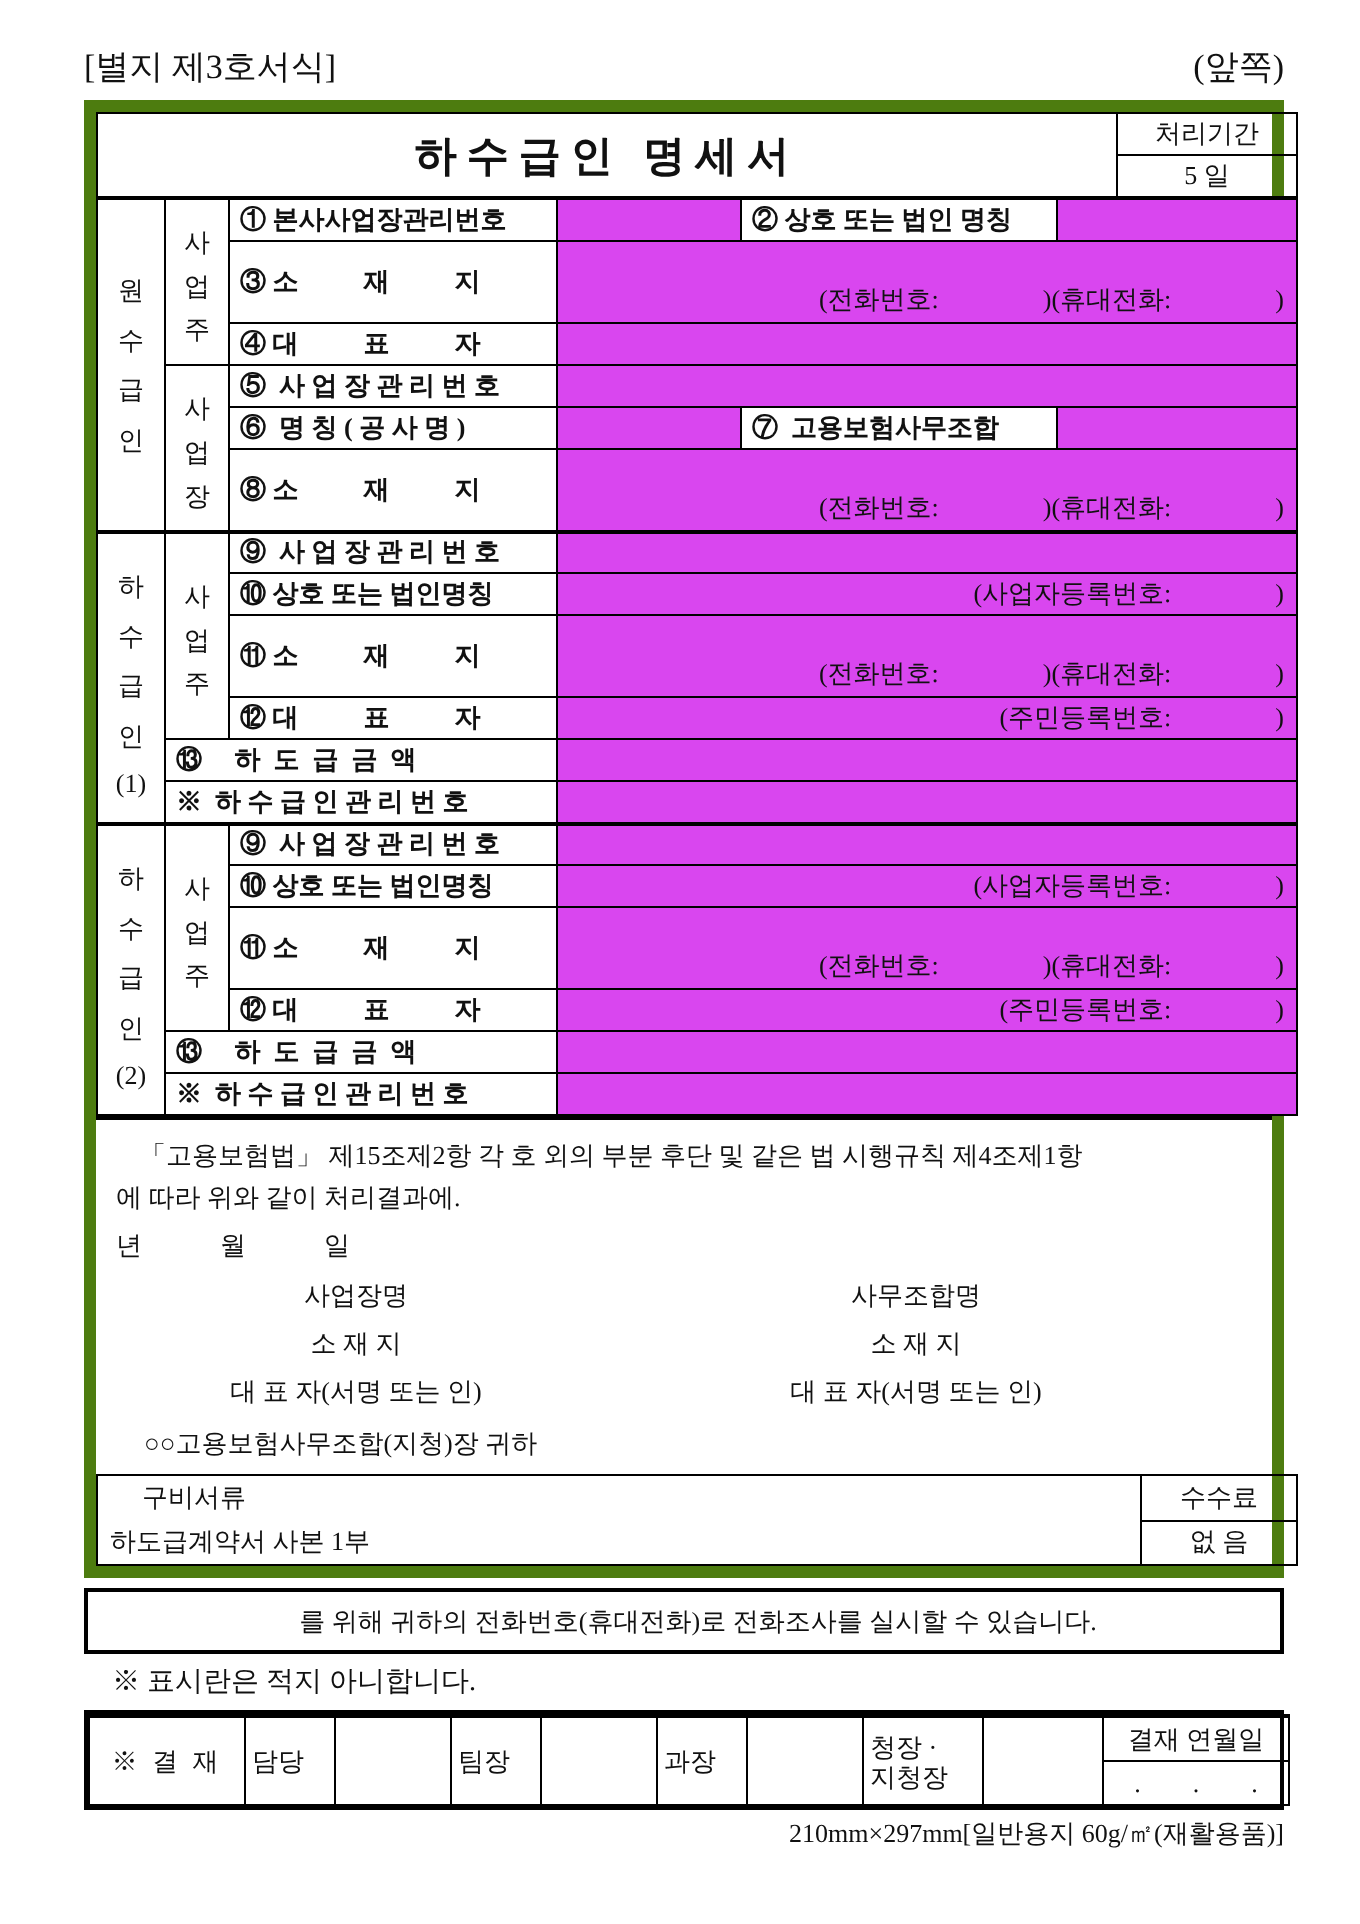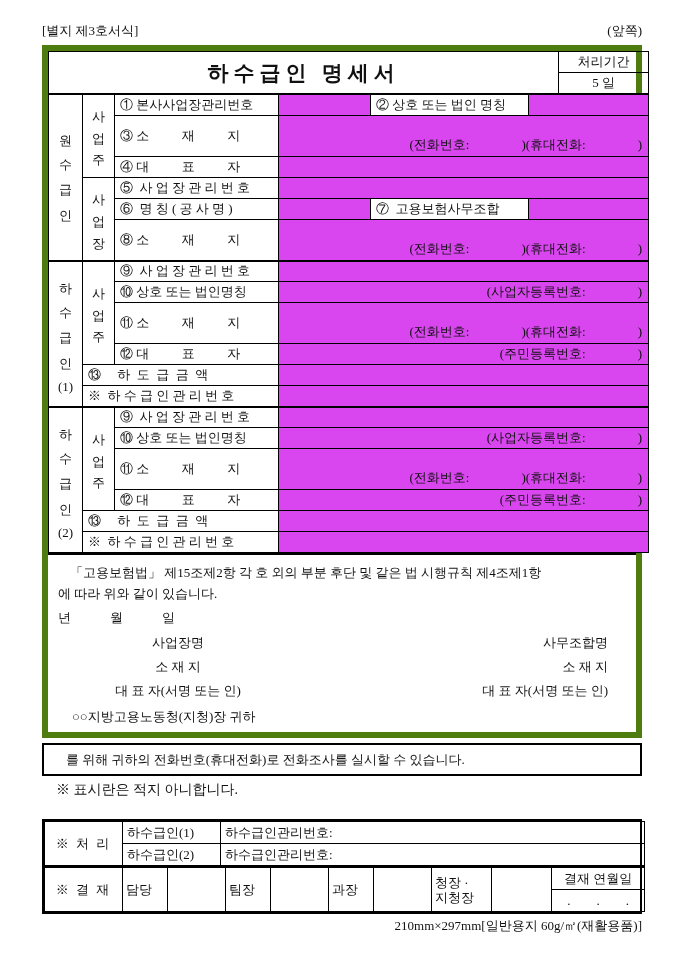--- a/index.html
+++ b/index.html
@@ -1,56 +1,56 @@
 <!DOCTYPE html>
 <html><head>
 <meta charset="utf-8">
 <style>
   html,body{margin:0;padding:0;background:#fff;color:#111;
     font-family:"Liberation Serif","DejaVu Serif",serif;}
   .sheet{width:600px;margin:22px 0 0 42px;font-size:13px;}
-  .top-line{display:flex;justify-content:space-between;margin-bottom:5px;font-size:13px;}
+  .top-line{display:flex;justify-content:space-between;margin-bottom:5px;font-size:17px;}
   
   .main-box{border:6px solid #4d7c0f;}
   table{border-collapse:collapse;table-layout:fixed;width:600px;}
   td{border:1px solid #000;font-size:13px;padding:0 4px;overflow:hidden;vertical-align:middle;}
   
   .title-table td{height:20px;}
   .title-cell{font-size:21px;font-weight:bold;text-align:center;letter-spacing:5px;}
   .period{ text-align:center;padding:0 2px;}
   
   tr.h21{height:21px;} tr.h41{height:41px;}
-  td.lbl{white-space:pre;padding-left:5px;}
+  td.lbl{white-space:pre;padding-left:5px;font-weight:bold;}
   td.val{background:#d946ef;}
   td.val-pre{white-space:pre;text-align:right;padding-right:6px;}
   td.val-tall{vertical-align:bottom;padding-bottom:2px;}
   td.group-cell{text-align:center;padding:0;}
   .vtext{writing-mode:vertical-rl;text-orientation:upright;display:inline-block;
          letter-spacing:12px;line-height:1;}
   .vtext.tight{letter-spacing:9px;}
   .gsuffix{display:block;text-align:center;margin-top:2px;}
   tr.sec-start td{border-top:2px solid #000;}
   
   .statement{padding:7px 10px 4px 10px;line-height:21px;}
   .st-l1{text-indent:12px;}
   .st-date{margin:3px 40px 3px 0;white-space:pre;}
   .sig-row{display:flex;height:24px;line-height:24px;}
   .sig-col-l{width:240px;display:flex;justify-content:center;padding-right:10px;}
-  .sig-col-r{width:300px;display:flex;justify-content:flex-end;}
+  .sig-col-r{width:300px;display:flex;justify-content:center;}
   .recipient{margin-top:3px;padding-left:14px;height:22px;line-height:22px;}
   
   .docs-table td{height:21px;}
   .docs-left{padding:0;}
   .docs-line1{padding-left:22px;height:22px;line-height:22px;}
   .docs-line2{padding-left:6px;height:22px;line-height:22px;}
   .fee{ text-align:center;}
   
   .notice-box{border:2px solid #000;margin-top:5px;padding:4px 8px;line-height:21px;}
-  .notice-l2{padding-left:14px;}
-  .footnote{margin:5px 0 20px 14px;font-size:14px;}
+  .notice-l2{padding-left:14px;text-align:center;}
+  .footnote{margin:5px 0 5px 14px;font-size:14px;}
   
   .bottom-box{border:2px solid #000;}
   .proc-table td{height:21px;}
   .proc-label{text-align:center;letter-spacing:2px;}
   .appr-table{border-top:2px solid #000;}
   .appr-table td{height:21px;padding:0 3px;}
   .chief div{line-height:15px;}
   .dots{text-align:center;white-space:pre;}
   .footer-note{text-align:right;margin-top:3px;font-size:13px;}
 </style>
@@ -182,21 +182,21 @@
       </tr>
       <tr class="h21">
         <td class="lbl" colspan="2">※  하 수 급 인 관 리 번 호</td>
         <td class="val" colspan="3"></td>
       </tr>
     </tbody>
       </table>
 
     <div class="statement" style="border-top:2px solid #000;">
       <div class="st-l1">「고용보험법」  제15조제2항 각 호 외의 부분 후단 및 같은 법 시행규칙 제4조제1항</div>
-      <div>에 따라 위와 같이 있습니다.</div>
+      <div>에 따라 위와 같이 처리결과에.</div>
       <div class="st-date">년            월            일</div>
       <div class="sig-row">
         <div class="sig-col-l">
             <span>사업장명</span>
           </div>
         <div class="sig-col-r">
             <span>사무조합명</span>
           </div>
       </div>
       <div class="sig-row">
@@ -210,50 +210,50 @@
       <div class="sig-row">
         <div class="sig-col-l">
           <span>대 표 자</span>
           <span>(서명 또는 인)</span>
         </div>
         <div class="sig-col-r">
           <span>대 표 자</span>
           <span>(서명 또는 인)</span>
         </div>
       </div>
-      <div class="recipient">○○지방고용노동청(지청)장   귀하</div>
+      <div class="recipient">○○고용보험사무조합(지청)장   귀하</div>
     </div>
 
+    <table class="docs-table" style="border-top:1px solid #000;">
+      <colgroup>
+          <col style="width:522px">
+          <col style="width:78px">
+        </colgroup>
+      <tbody>
+          <tr>
+        <td class="docs-left" rowspan="2">
+          <div class="docs-line1">구비서류</div>
+          <div class="docs-line2">하도급계약서 사본 1부</div>
+        </td>
+        <td class="fee">수수료</td>
+      </tr>
+      <tr>
+        <td class="fee">없 음</td>
+      </tr>
+    </tbody>
+      </table>
   </div>
 
   <div class="notice-box">
     <div class="notice-l2">를 위해 귀하의 전화번호(휴대전화)로 전화조사를 실시할 수 있습니다.</div>
   </div>
 
   <div class="footnote">※ 표시란은 적지 아니합니다.</div>
 
   <div class="bottom-box">
-    <table class="proc-table">
-      <colgroup>
-          <col style="width:78px">
-          <col style="width:98px">
-          <col style="width:424px">
-        </colgroup>
-      <tbody>
-          <tr class="h21">
-        <td class="proc-label" rowspan="2">※ 처 리</td>
-        <td>하수급인(1)</td>
-        <td>하수급인관리번호:</td>
-      </tr>
-      <tr class="h21">
-        <td>하수급인(2)</td>
-        <td>하수급인관리번호:</td>
-      </tr>
-    </tbody>
-      </table>
     <table class="appr-table">
       <colgroup>
         <col style="width:78px">
           <col style="width:45px">
           <col style="width:58px">
         <col style="width:45px">
           <col style="width:58px">
           <col style="width:45px">
         <col style="width:58px">
           <col style="width:60px">

